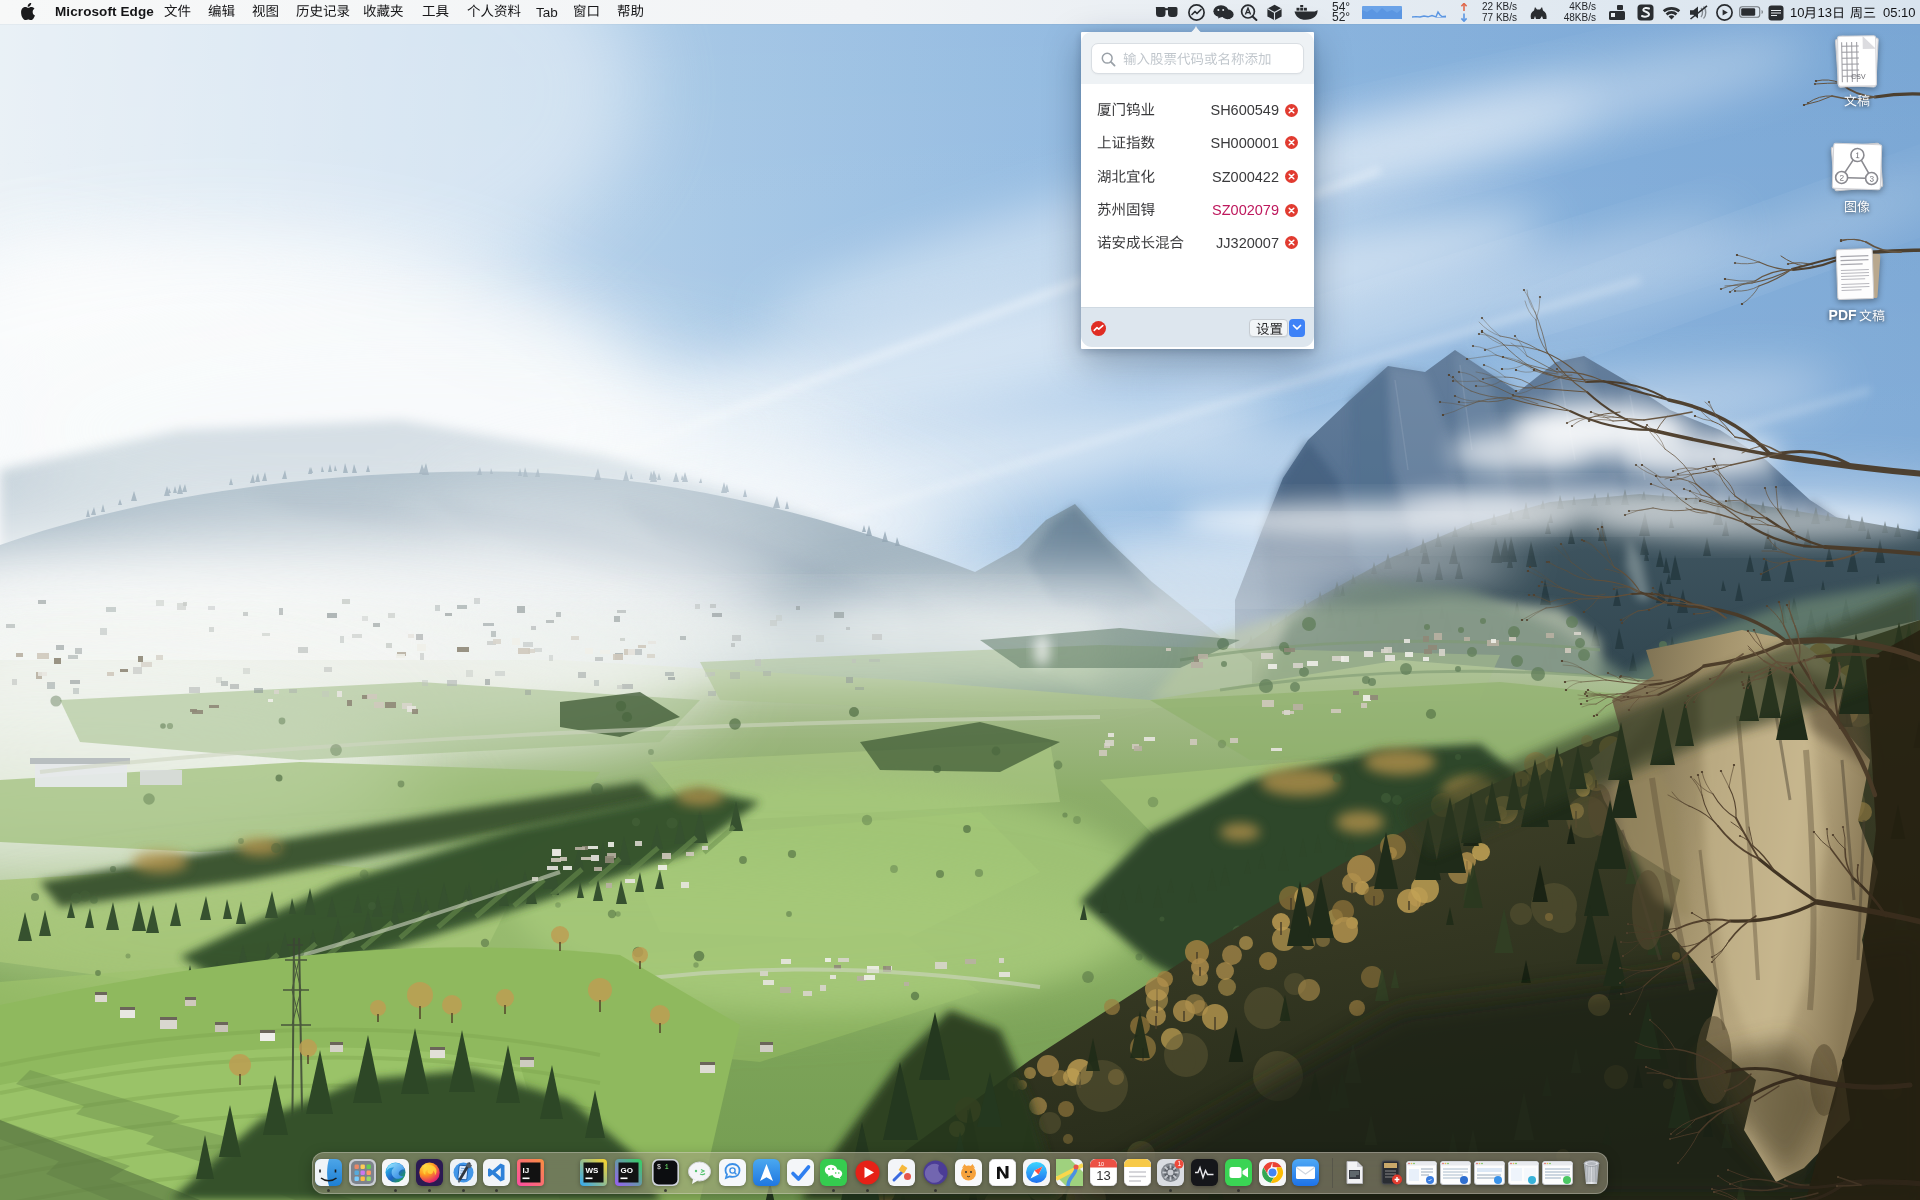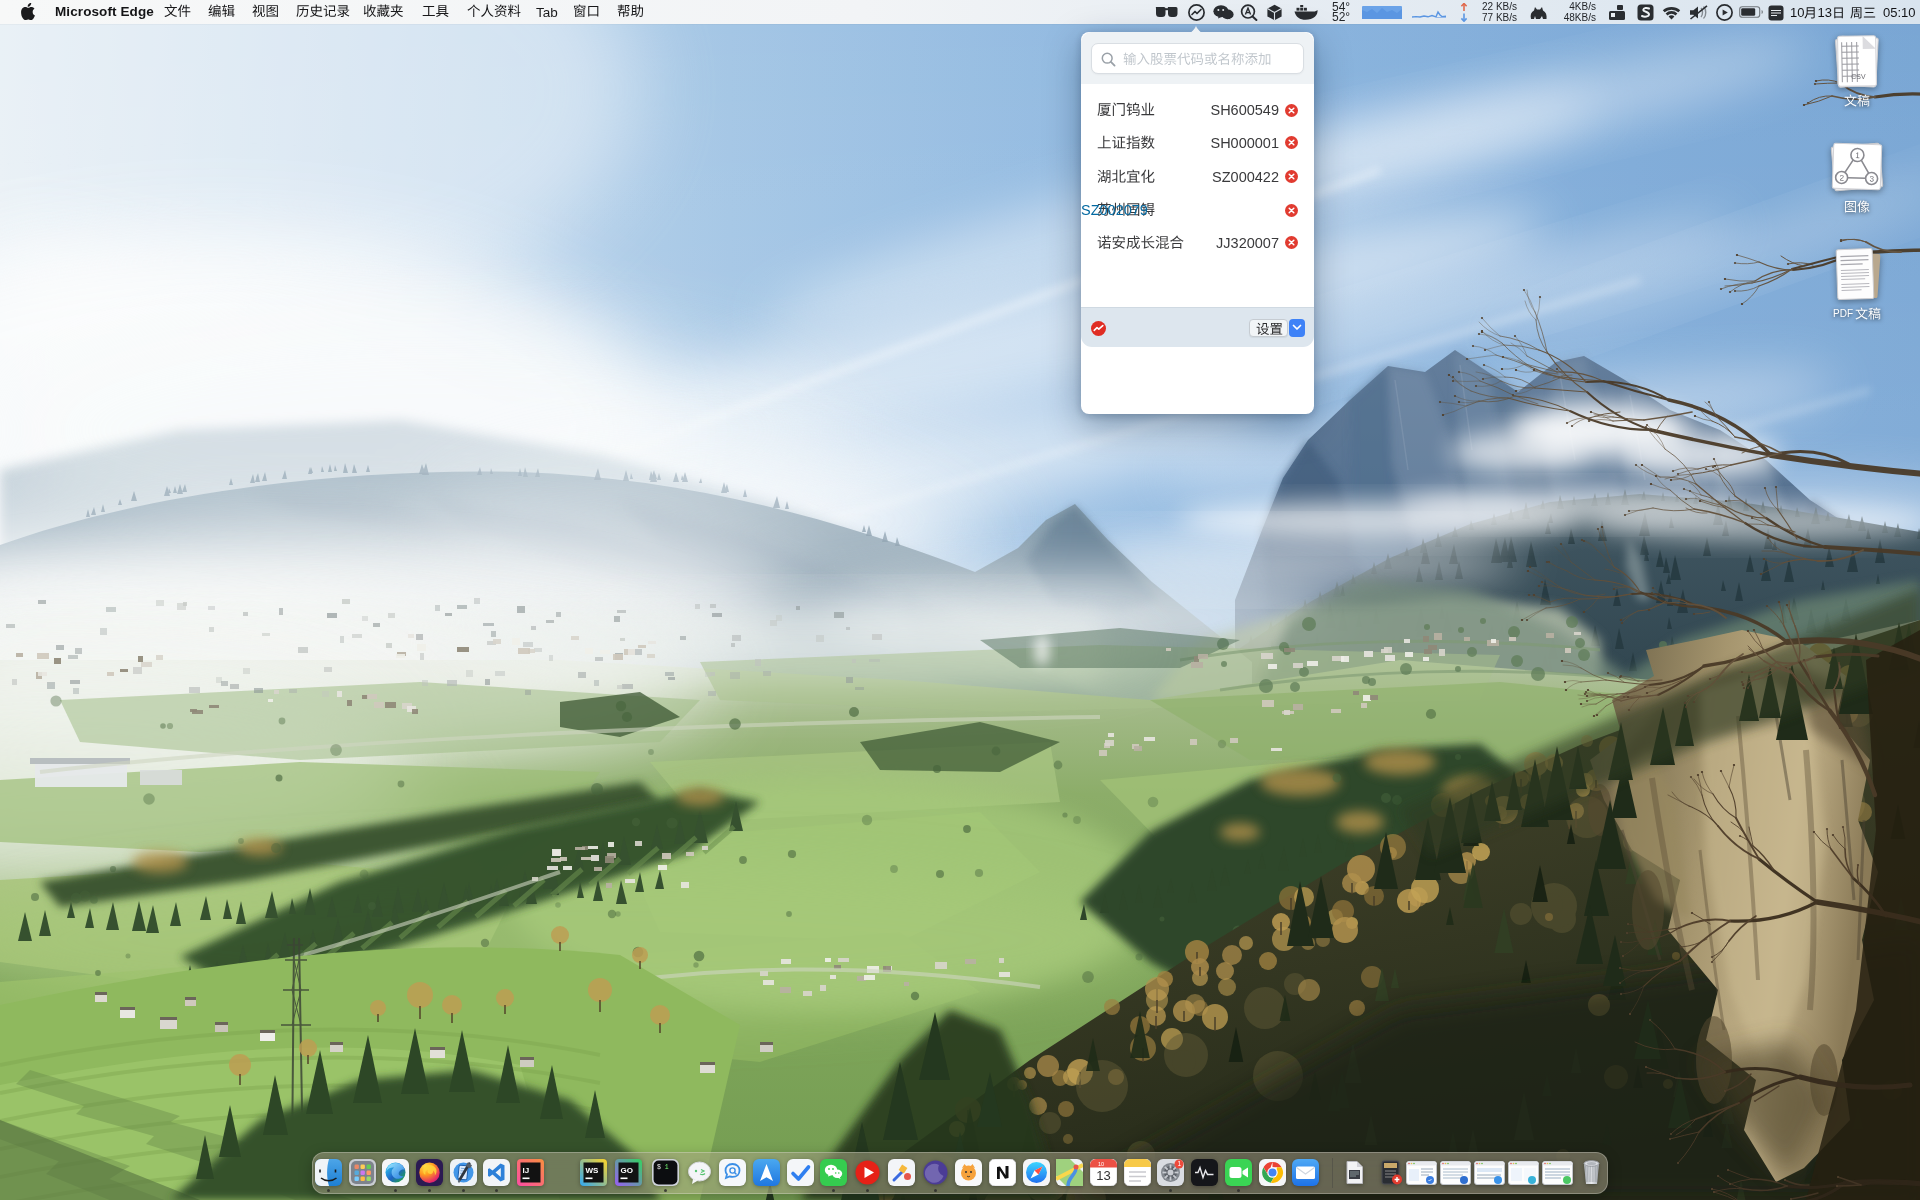--- a/index.html
+++ b/index.html
@@ -2161,28 +2161,28 @@
           <rect x="12" y="4" width="36" height="50" rx="2" fill="#fdfdfd" stroke="#cccccf"></rect>
 <g stroke="#a8a8ae" stroke-width="1.2">
             <path d="M16 11 H44 M16 15 H44 M16 19 H38"></path>
           </g>
 <g stroke="#b8b8be" stroke-width="1">
             <path d="M16 25 H44 M16 28 H44 M16 31 H44 M16 34 H40 M16 39 H44 M16 42 H44 M16 45 H36"></path>
           </g>
         </g>
       </svg>
       <div style="display:flex;justify-content:center;align-items:center;margin-top:4px;filter:drop-shadow(0 1px 2px rgba(0,0,0,0.65))">
-        <span style="font-size:10px;font-weight:normal;color:#fff;font-family:'Liberation Sans',sans-serif">PDF </span>
+        <span style="font-size:14px;font-weight:bold;color:#fff;font-family:'Liberation Sans',sans-serif">PDF </span>
         <svg class="" width="26.00" height="13.00" viewBox="0 -880 2000 1000" style="fill:#ffffff;display:block;">
           <path d="M423 -823C453 -774 485 -707 497 -666L580 -693C566 -734 531 -799 501 -847ZM50 -664V-590H206C265 -438 344 -307 447 -200C337 -108 202 -40 36 7C51 25 75 60 83 78C250 24 389 -48 502 -146C615 -46 751 28 915 73C928 52 950 20 967 4C807 -36 671 -107 560 -201C661 -304 738 -432 796 -590H954V-664ZM504 -253C410 -348 336 -462 284 -590H711C661 -455 592 -344 504 -253Z"></path>
           <path transform="translate(1000)" d="M520 -561H805V-469H520ZM453 -616V-414H875V-616ZM585 -181H743V-85H585ZM528 -235V-31H802V-235ZM334 -827C267 -797 151 -771 51 -754C60 -737 70 -711 72 -695C111 -700 152 -707 193 -715V-553H51V-482H182C146 -369 83 -240 26 -169C38 -151 58 -119 66 -98C111 -158 157 -252 193 -350V82H264V-379C292 -340 325 -291 337 -265L383 -326C365 -348 290 -432 264 -457V-482H396V-553H264V-730C307 -741 348 -753 382 -766ZM589 -826C604 -799 618 -766 629 -736H381V-672H954V-736H708C697 -769 677 -812 659 -845ZM391 -357V80H459V-293H870V9C870 19 866 22 856 22C847 22 814 22 778 21C787 38 796 63 798 80C853 81 888 80 910 69C933 60 938 42 938 9V-357Z"></path>
         </svg>
       </div>
     </div>
-    <div class="abs" style="left:1081px;top:32px;width:233px;height:382px;border-radius:8px;background:#ffffff;box-shadow:0 12px 36px rgba(0,30,60,0.35),0 2px 8px rgba(0,30,60,0.22);">
+    <div class="abs" style="left:1081px;top:32px;width:233px;height:317px;border-radius:1px;background:#ffffff;box-shadow:0 12px 36px rgba(0,30,60,0.35),0 2px 8px rgba(0,30,60,0.22);">
       <div class="abs" style="left:0;top:0;width:233px;height:52px;background:#eef2f5;border-radius:11px 11px 0 0"></div>
       <svg class="abs" style="left:100px;top:-10px" width="30" height="11" viewBox="0 0 30 11">
         <path d="M0 11 L11 11 C13 11 14 9.5 15 8 C16 9.5 17 11 19 11 L30 11 L19.5 10.2 L16.2 6.2 C15.6 5.4 15 4.2 15 3 C15 4.2 14.4 5.4 13.8 6.2 L10.5 10.2 Z" fill="#eef2f5"></path>
         <path d="M2 11 L11.2 10.4 C12.6 10.3 13.8 9.6 14.4 8.4 L15 7.2 L15.6 8.4 C16.2 9.6 17.4 10.3 18.8 10.4 L28 11 Z" fill="#eef2f5"></path>
         <path d="M4 11 C9 11 12.5 9.8 14 7 C14.7 5.8 15.3 5.8 16 7 C17.5 9.8 21 11 26 11 Z" fill="#eef2f5"></path>
       </svg>
       <div class="abs" style="left:10px;top:11px;width:213px;height:31px;background:#ffffff;border:1px solid #d9dee3;border-radius:7px;box-shadow:0 1px 2px rgba(0,0,0,0.04)">
         <svg class="abs" style="left:9px;top:8px" width="15" height="15" viewBox="0 0 15 15">
           <circle cx="6.2" cy="6.2" r="4.9" fill="none" stroke="#9aa1a8" stroke-width="1.5"></circle>
           <path d="M9.9 9.9 L13.6 13.6" stroke="#9aa1a8" stroke-width="1.8" stroke-linecap="round"></path>
@@ -2243,21 +2243,21 @@
         <path d="M4.2 4.2 L8.8 8.8 M8.8 4.2 L4.2 8.8" stroke="#fff" stroke-width="1.5" stroke-linecap="round"></path>
       </svg>
       <div class="abs" style="left:16px;top:170px">
         <svg class="" width="58.00" height="14.50" viewBox="0 -880 4000 1000" style="fill:#3a3a3c;display:block;">
           <path d="M213 -324C182 -256 131 -169 72 -116L134 -77C191 -134 241 -225 274 -294ZM780 -303C822 -233 868 -138 886 -79L952 -107C932 -165 886 -257 843 -326ZM132 -475V-403H409C384 -215 316 -60 76 21C91 36 112 64 120 81C380 -13 456 -189 484 -403H696C686 -136 672 -29 650 -5C641 6 631 8 613 7C593 7 543 7 489 3C500 21 509 51 511 70C562 73 614 74 643 72C676 69 698 61 718 37C749 -1 763 -112 776 -438C777 -449 777 -475 777 -475H492L499 -579H423L417 -475ZM637 -840V-744H362V-840H287V-744H62V-674H287V-564H362V-674H637V-564H712V-674H941V-744H712V-840Z"></path>
           <path transform="translate(1000)" d="M236 -823V-513C236 -329 219 -129 56 21C73 34 99 61 110 78C290 -86 311 -307 311 -513V-823ZM522 -801V11H596V-801ZM820 -826V68H895V-826ZM124 -593C108 -506 75 -398 29 -329L94 -301C139 -371 169 -486 188 -575ZM335 -554C370 -472 402 -365 411 -300L477 -328C467 -392 433 -496 397 -577ZM618 -558C664 -479 710 -373 727 -308L790 -341C773 -406 724 -509 676 -586Z"></path>
           <path transform="translate(2000)" d="M360 -329H647V-185H360ZM293 -388V-126H718V-388H536V-503H782V-566H536V-681H464V-566H228V-503H464V-388ZM89 -793V82H164V35H836V82H914V-793ZM164 -35V-723H836V-35Z"></path>
           <path transform="translate(3000)" d="M546 -618H829V-538H546ZM546 -751H829V-672H546ZM475 -808V-481H902V-808ZM494 -145C536 -106 582 -49 602 -12L661 -53C640 -90 592 -144 551 -182ZM179 -837C148 -744 93 -654 32 -595C45 -579 65 -541 71 -525C106 -560 139 -604 169 -653H415V-724H207C222 -755 236 -786 247 -818ZM193 73C209 58 236 41 421 -60C416 -75 410 -105 408 -126L276 -59V-275H413V-344H276V-479H397V-547H112V-479H205V-344H60V-275H205V-64C205 -24 178 -1 160 8C172 24 188 55 193 73ZM426 -262V-196H760V-1C760 10 756 14 744 15C730 15 688 15 640 14C650 33 662 61 665 81C728 81 771 80 797 69C825 57 832 38 832 0V-196H961V-262H832V-349H951V-414H438V-349H760V-262Z"></path>
         </svg>
       </div>
-      <div class="abs" style="left:0;top:169.5px;width:198px;text-align:left;font-size:14.5px;color:#0369a1">SZ002079</div>
+      <div class="abs" style="left:0;top:169.5px;width:198px;text-align:right;font-size:14.5px;color:#be185d">SZ002079</div>
       <svg class="abs" style="left:204px;top:172px" width="13" height="13" viewBox="0 0 13 13">
         <circle cx="6.5" cy="6.5" r="6.5" fill="#e13b30"></circle>
         <path d="M4.2 4.2 L8.8 8.8 M8.8 4.2 L4.2 8.8" stroke="#fff" stroke-width="1.5" stroke-linecap="round"></path>
       </svg>
       <div class="abs" style="left:16px;top:203px">
         <svg class="" width="87.00" height="14.50" viewBox="0 -880 6000 1000" style="fill:#3a3a3c;display:block;">
           <path d="M96 -769C151 -722 219 -657 251 -615L303 -667C270 -708 201 -771 146 -814ZM734 -840V-733H559V-840H486V-733H340V-666H486V-574H559V-666H734V-574H807V-666H954V-733H807V-840ZM567 -586C557 -546 545 -507 531 -470H330V-402H501C455 -310 392 -234 314 -180C330 -166 357 -138 367 -124C399 -149 429 -177 457 -208V80H527V38H826V76H899V-276H510C536 -315 560 -357 581 -402H959V-470H608C620 -503 631 -537 640 -573ZM527 -29V-208H826V-29ZM44 -526V-454H179V-107C179 -54 143 -15 122 1C136 12 161 37 170 52C183 35 210 18 361 -84C353 -100 344 -130 339 -150L251 -94V-526Z"></path>
           <path transform="translate(1000)" d="M414 -823C430 -793 447 -756 461 -725H93V-522H168V-654H829V-522H908V-725H549C534 -758 510 -806 491 -842ZM656 -378C625 -297 581 -232 524 -178C452 -207 379 -233 310 -256C335 -292 362 -334 389 -378ZM299 -378C263 -320 225 -266 193 -223C276 -195 367 -162 456 -125C359 -60 234 -18 82 9C98 25 121 59 130 77C293 42 429 -10 536 -91C662 -36 778 23 852 73L914 8C837 -41 723 -96 599 -148C660 -209 707 -285 742 -378H935V-449H430C457 -499 482 -549 502 -596L421 -612C401 -561 372 -505 341 -449H69V-378Z"></path>
           <path transform="translate(2000)" d="M544 -839C544 -782 546 -725 549 -670H128V-389C128 -259 119 -86 36 37C54 46 86 72 99 87C191 -45 206 -247 206 -388V-395H389C385 -223 380 -159 367 -144C359 -135 350 -133 335 -133C318 -133 275 -133 229 -138C241 -119 249 -89 250 -68C299 -65 345 -65 371 -67C398 -70 415 -77 431 -96C452 -123 457 -208 462 -433C462 -443 463 -465 463 -465H206V-597H554C566 -435 590 -287 628 -172C562 -96 485 -34 396 13C412 28 439 59 451 75C528 29 597 -26 658 -92C704 11 764 73 841 73C918 73 946 23 959 -148C939 -155 911 -172 894 -189C888 -56 876 -4 847 -4C796 -4 751 -61 714 -159C788 -255 847 -369 890 -500L815 -519C783 -418 740 -327 686 -247C660 -344 641 -463 630 -597H951V-670H626C623 -725 622 -781 622 -839ZM671 -790C735 -757 812 -706 850 -670L897 -722C858 -756 779 -805 716 -836Z"></path>
           <path transform="translate(3000)" d="M769 -818C682 -714 536 -619 395 -561C414 -547 444 -517 458 -500C593 -567 745 -671 844 -786ZM56 -449V-374H248V-55C248 -15 225 0 207 7C219 23 233 56 238 74C262 59 300 47 574 -27C570 -43 567 -75 567 -97L326 -38V-374H483C564 -167 706 -19 914 51C925 28 949 -3 967 -20C775 -75 635 -202 561 -374H944V-449H326V-835H248V-449Z"></path>

